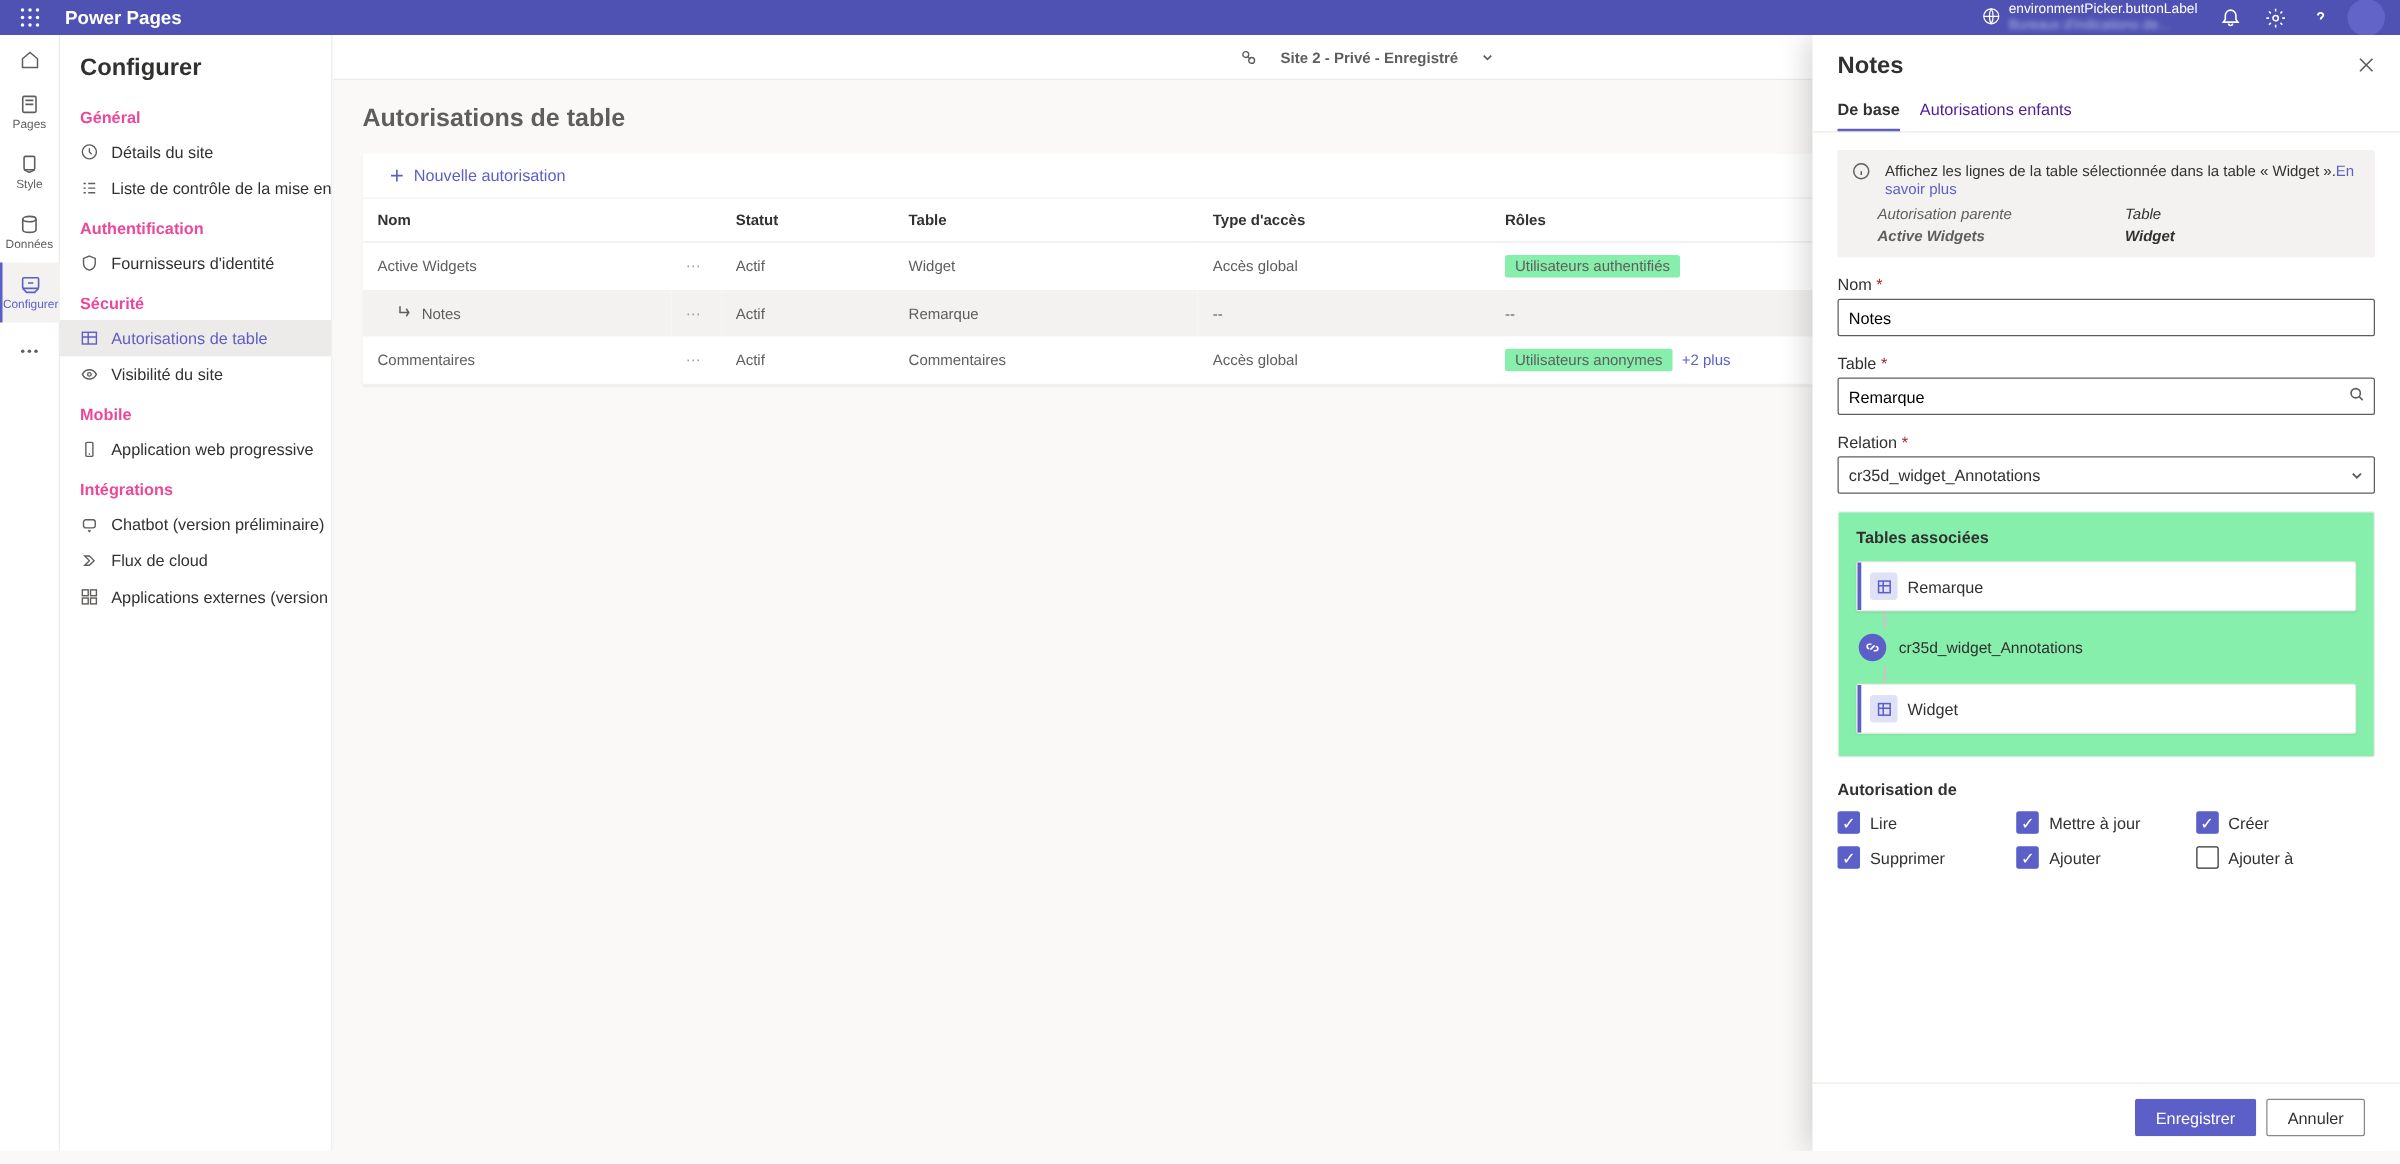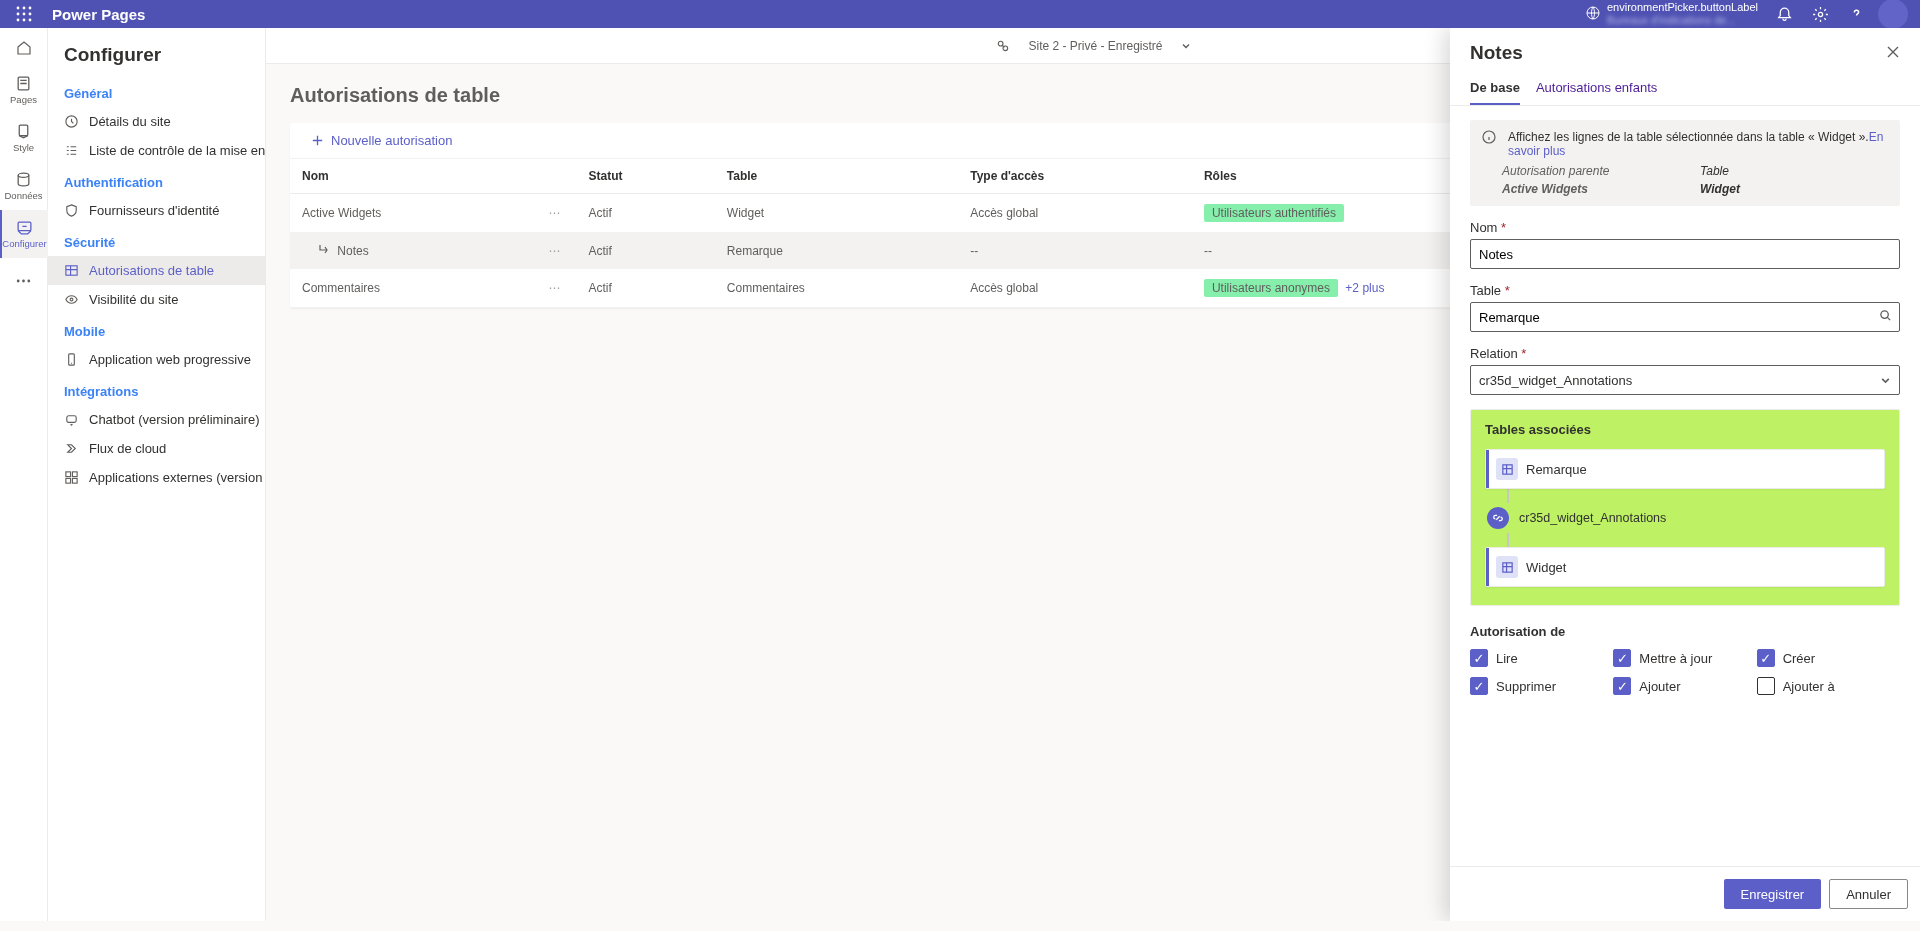--- a/index.html
+++ b/index.html
@@ -25,30 +25,30 @@
 .nav-rail { width: 48px; background: #fff; border-right: 1px solid #edebe9; display: flex; flex-direction: column; align-items: center; padding-top: 6px; }
 .rail-home { width: 40px; height: 28px; display: flex; align-items: center; justify-content: center; color: #605e5c; margin-bottom: 4px; cursor: pointer; }
 .rail-item { width: 48px; height: 48px; display: flex; flex-direction: column; align-items: center; justify-content: center; color: #605e5c; font-size: 10px; cursor: pointer; }
 .rail-item.active { border-left: 2px solid #5b5fc7; color: #5b5fc7; background: #f3f2f1; }
 .rail-item svg { margin-bottom: 2px; }
 .rail-item span { font-size: 9.5px; }
 
 
 .workspace-nav { width: 218px; background: #fff; border-right: 1px solid #edebe9; overflow-y: auto; }
 .ws-title { font-size: 19px; font-weight: 600; padding: 16px 16px 10px; color: #323130; }
-.ws-group-label { font-size: 13px; font-weight: 600; color: #3b82f6; padding: 10px 16px 6px; }
+.ws-group-label { font-size: 13px; font-weight: 600; color: #ec4899; padding: 10px 16px 6px; }
 .ws-item { display: flex; align-items: center; padding: 7px 16px; font-size: 13px; color: #323130; cursor: pointer; white-space: nowrap; overflow: hidden; text-overflow: ellipsis; }
 .ws-item svg { margin-right: 10px; flex-shrink: 0; color: #605e5c; }
 .ws-item.active { background: #edebe9; color: #5b5fc7; }
 .ws-item.active svg { color: #5b5fc7; }
 
 
 .main { flex: 1; display: flex; flex-direction: column; overflow: hidden; position: relative; }
 .top-bar { height: 36px; background: #fff; border-bottom: 1px solid #edebe9; display: flex; align-items: center; justify-content: center; font-size: 12px; color: #605e5c; }
-.site-label { display: flex; align-items: center; gap: 18px; cursor: pointer; }
+.site-label { display: flex; align-items: center; gap: 18px; cursor: pointer; font-weight: bold; }
 
 .content-area { flex: 1; padding: 20px 24px; overflow: auto; background: #faf9f8; }
 .page-title { font-size: 20px; font-weight: 600; margin-bottom: 16px; color: #605e5c; }
 
 .card { background: #fff; border-radius: 2px; box-shadow: 0 1px 2px rgba(0,0,0,.05); }
 .cmd-bar { display: flex; align-items: center; padding: 10px 20px; border-bottom: 1px solid #f3f2f1; }
 .cmd-btn { display: flex; align-items: center; gap: 6px; color: #5b5fc7; font-size: 13px; cursor: pointer; }
 .cmd-btn svg { stroke: #5b5fc7; }
 
 
@@ -84,39 +84,39 @@
 .field { margin-bottom: 14px; }
 .field-label { font-size: 13px; margin-bottom: 4px; display: block; color: #323130; }
 .req { color: #a4262c; }
 .text-input, .select-input { width: 100%; height: 30px; border: 1px solid #605e5c; padding: 0 8px; font-size: 13px; border-radius: 2px; background: #fff; }
 .select-input { display: flex; align-items: center; justify-content: space-between; cursor: pointer; }
 .search-input { position: relative; }
 .search-input .text-input { padding-right: 28px; }
 .search-icon-inner { position: absolute; right: 8px; top: 50%; transform: translateY(-50%); color: #605e5c; }
 
 
-.assoc { border: 1px solid #edebe9; border-radius: 2px; background: #bef264; padding: 12px 14px 18px; margin-bottom: 18px; }
+.assoc { border: 1px solid #edebe9; border-radius: 2px; background: #86efac; padding: 12px 14px 18px; margin-bottom: 18px; }
 .assoc-title { font-size: 13px; font-weight: 600; margin-bottom: 12px; }
 .node-row { display: flex; align-items: center; }
 .node-card { flex: 1; background: #fff; border: 1px solid #edebe9; border-radius: 2px; padding: 8px 10px; display: flex; align-items: center; gap: 8px; box-shadow: 0 1px 2px rgba(0,0,0,.06); position: relative; }
 .node-card::before { content: ""; position: absolute; left: 0; top: 0; bottom: 0; width: 3px; background: #5b5fc7; }
 .node-icon { width: 22px; height: 22px; border-radius: 3px; display: flex; align-items: center; justify-content: center; }
 .ni-blue { background: #dfe1f7; color: #5b5fc7; }
 .ni-purple { background: #5b5fc7; color: #fff; border-radius: 50%; }
 .connector { width: 2px; height: 14px; background: #c8c6c4; margin-left: 22px; }
 .rel-row { display: flex; align-items: center; gap: 10px; padding: 4px 0 4px 2px; font-size: 12.5px; color: #323130; }
 
 
 .perm-title { font-size: 13px; font-weight: 600; margin: 8px 0 10px; }
 .perm-grid { display: grid; grid-template-columns: 1fr 1fr 1fr; row-gap: 10px; }
 .chk { display: flex; align-items: center; gap: 8px; font-size: 13px; cursor: pointer; }
 .chkbox { width: 18px; height: 18px; border: 1px solid #323130; border-radius: 2px; display: flex; align-items: center; justify-content: center; }
 .chkbox.checked { background: #5b5fc7; border-color: #5b5fc7; color: #fff; }
 
-.panel-footer { padding: 12px 12px; display: flex; justify-content: flex-end; gap: 8px; border-top: 1px solid #edebe9; }
+.panel-footer { padding: 12px 28px; display: flex; justify-content: flex-end; gap: 8px; border-top: 1px solid #edebe9; }
 .btn { height: 30px; padding: 0 16px; font-size: 13px; border-radius: 2px; cursor: pointer; border: 1px solid transparent; }
 .btn-primary { background: #5b5fc7; color: #fff; }
 .btn-default { background: #fff; color: #323130; border: 1px solid #8a8886; }
 </style>
 </head>
 <body>
 
 <div class="top-banner">
   <div class="waffle">
     <svg width="16" height="16" viewBox="0 0 16 16">

